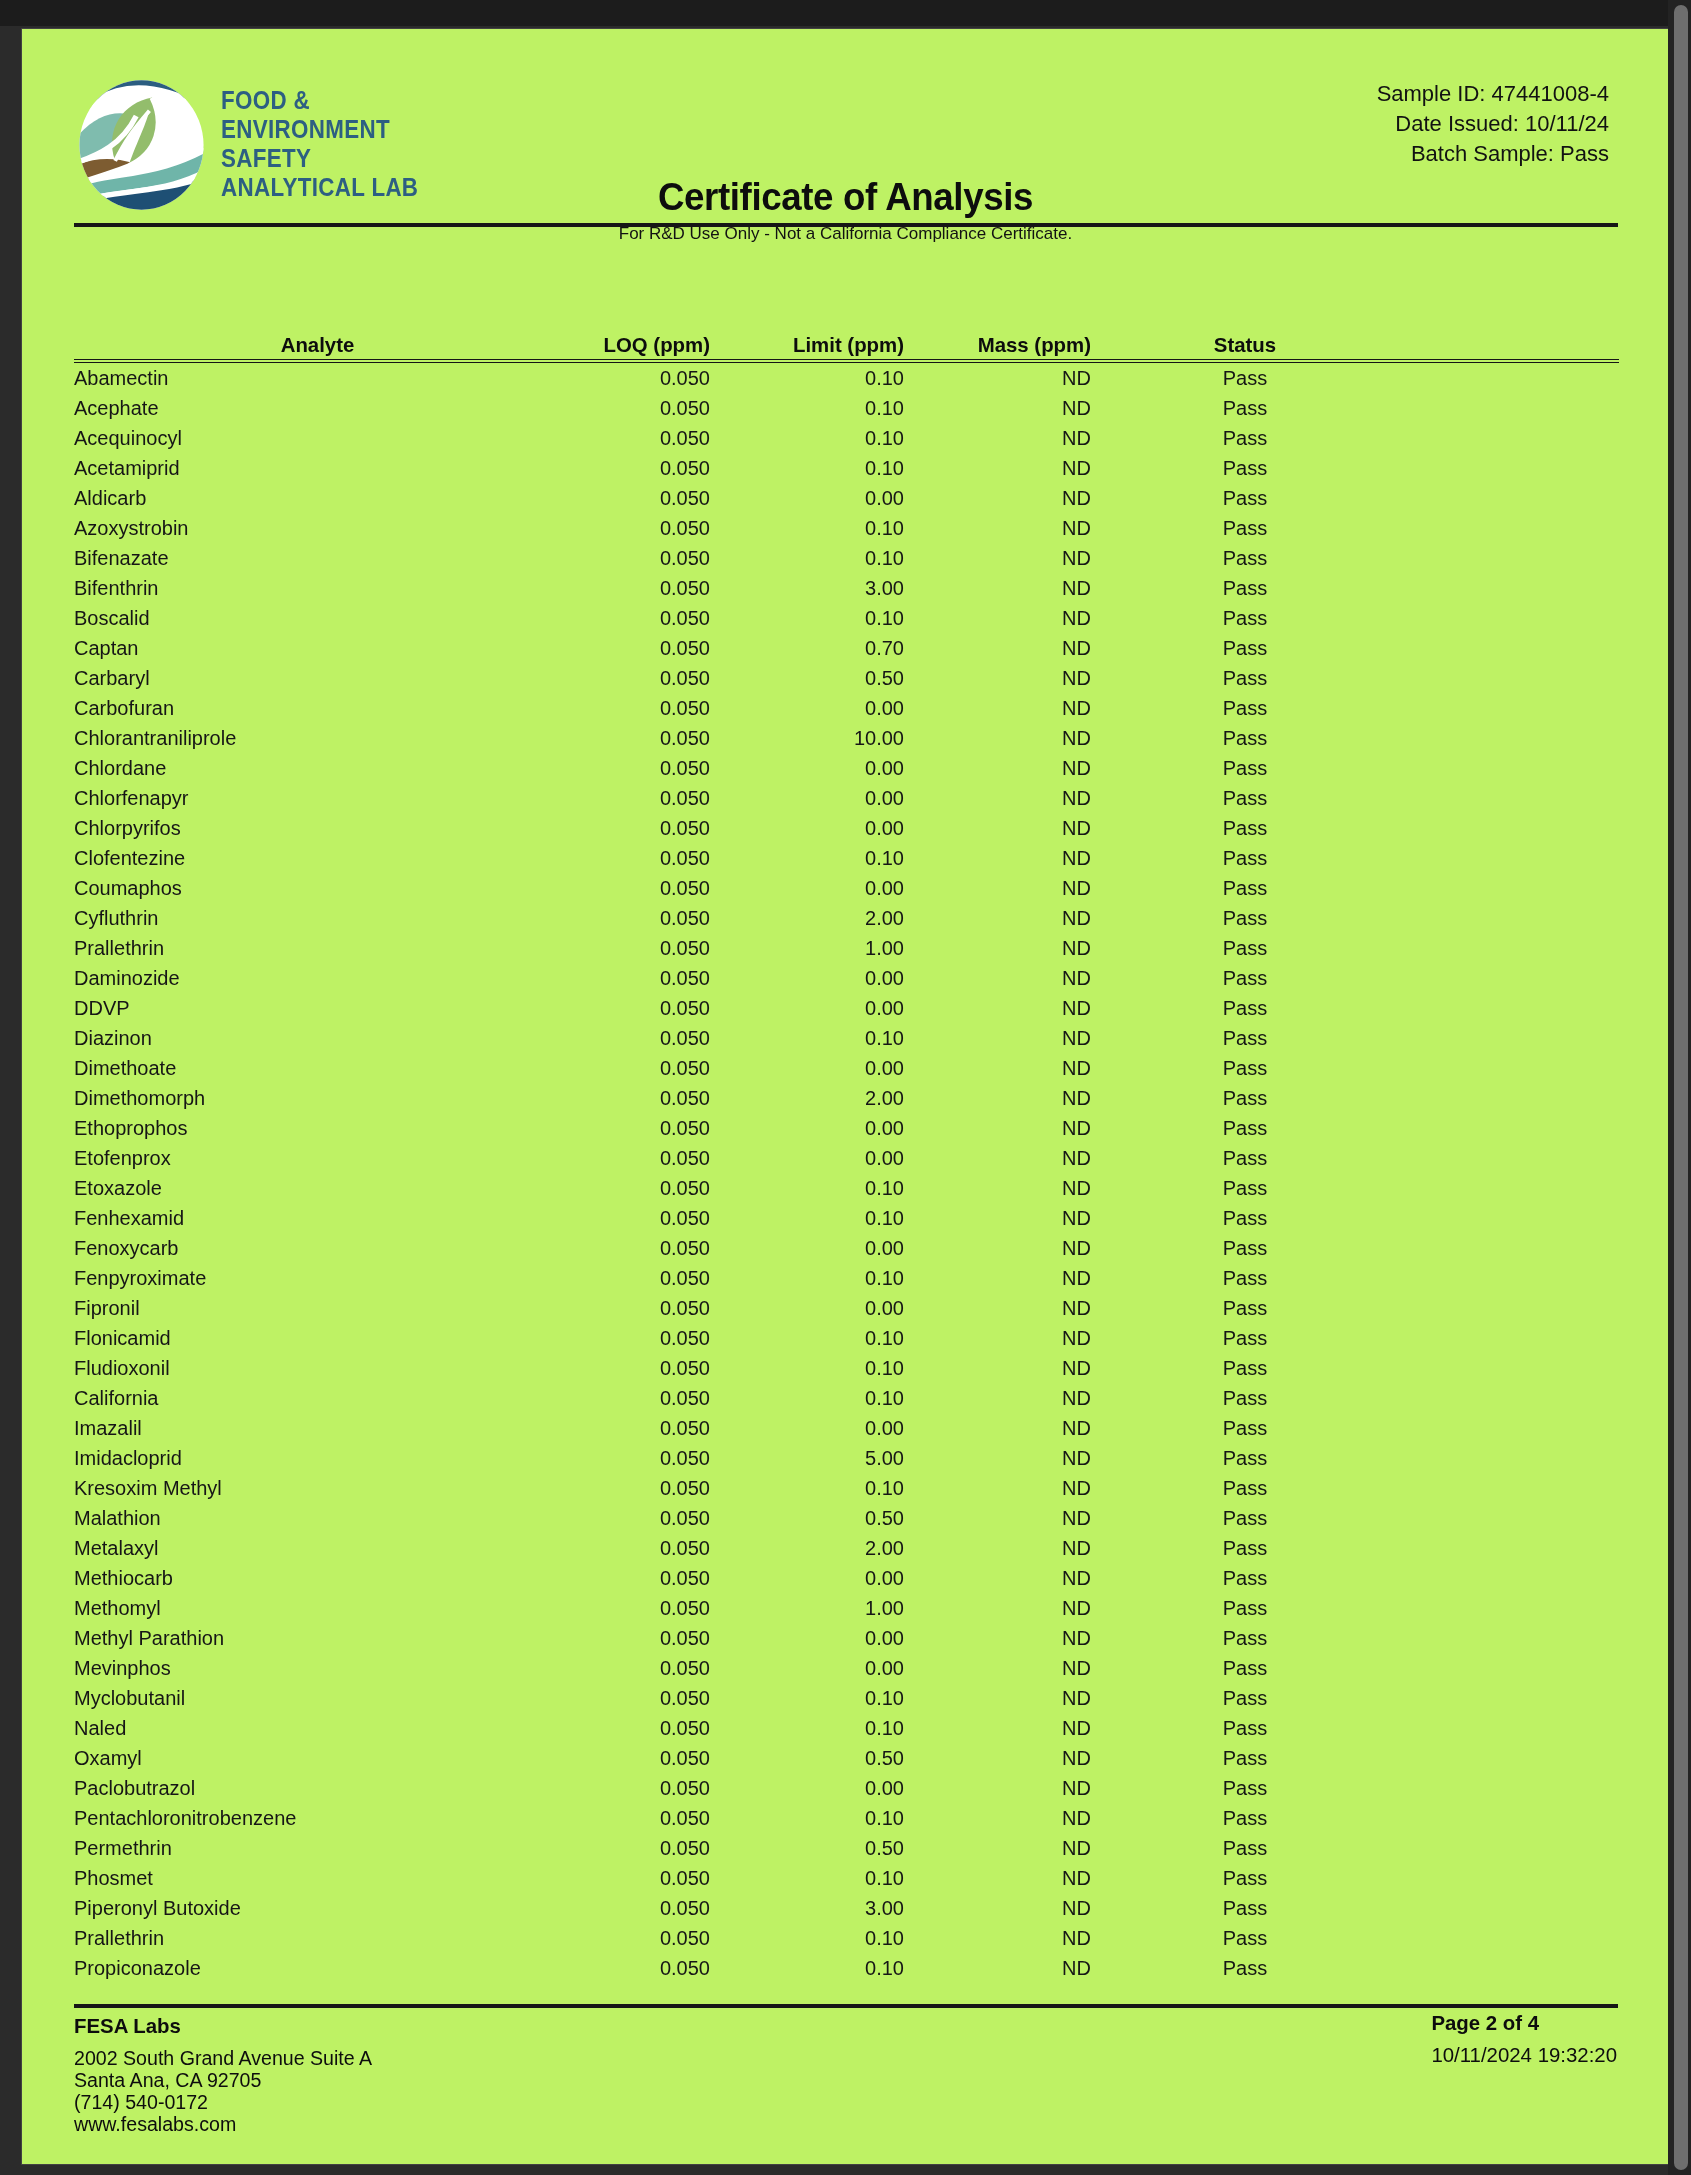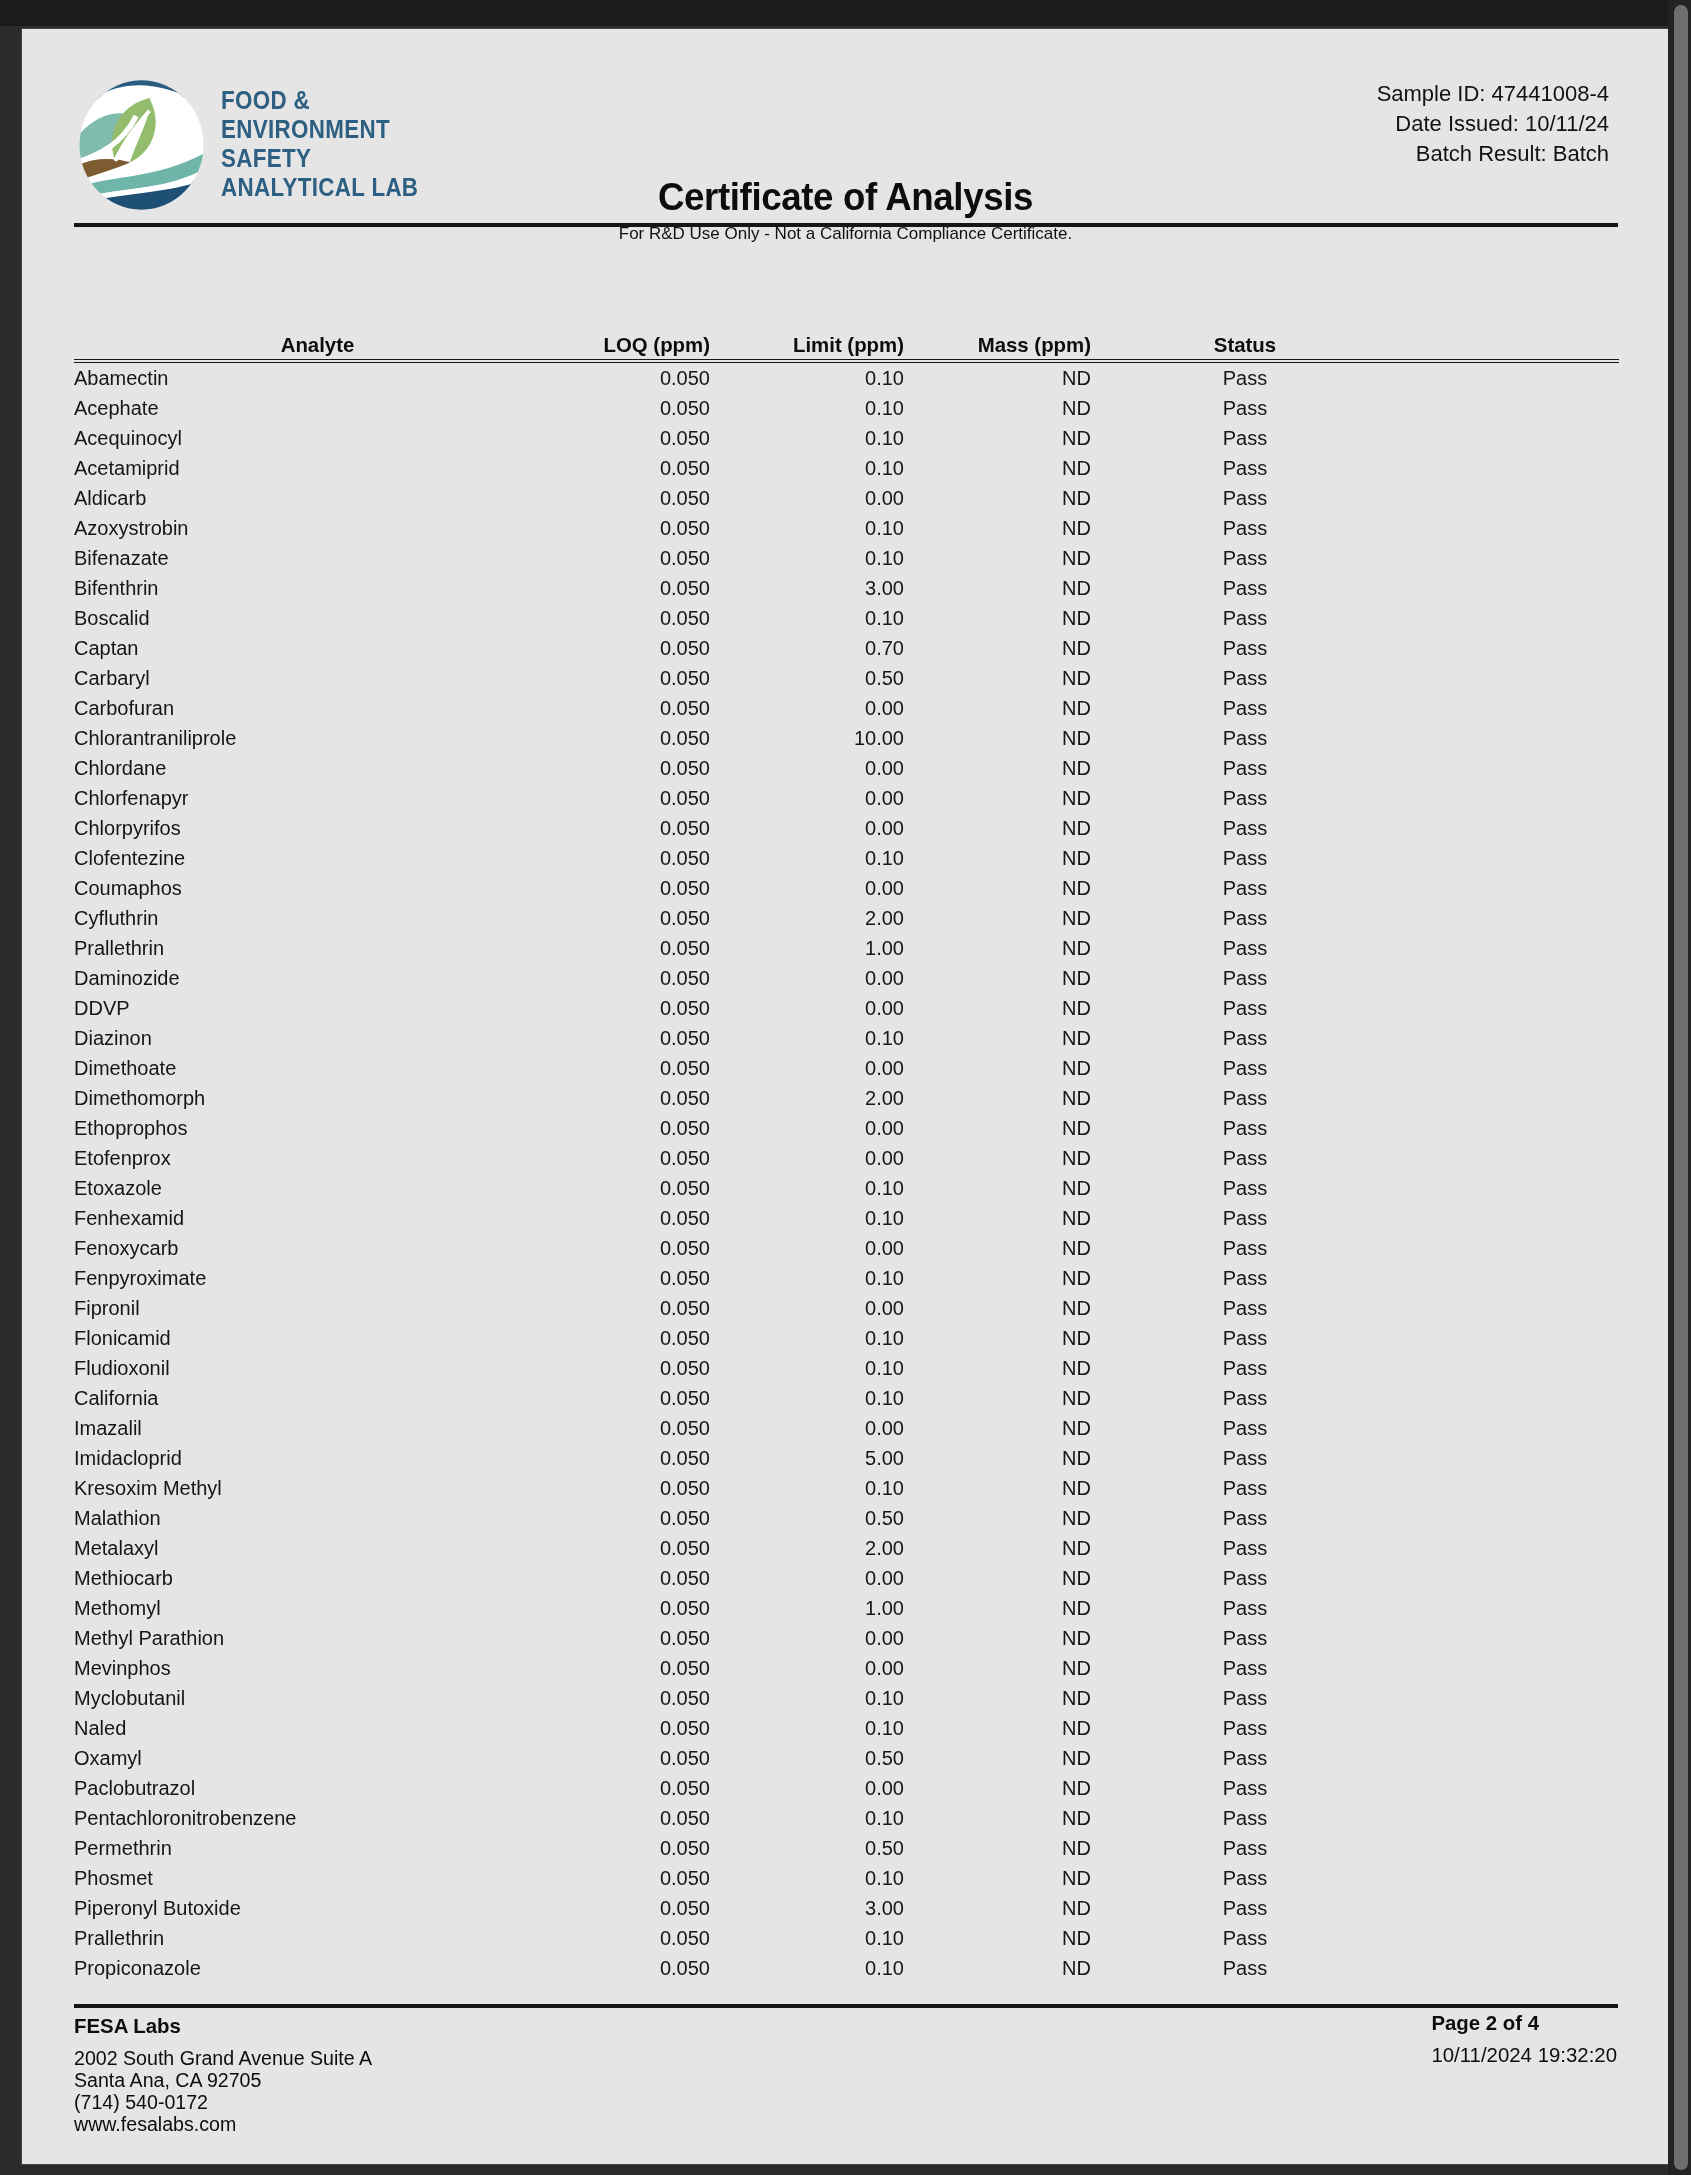--- a/index.html
+++ b/index.html
@@ -7,21 +7,21 @@
     width:1691px; height:2175px; position:relative; overflow:hidden;
     background:#2b2b2b;
     font-family:"Liberation Sans", sans-serif;
     -webkit-font-smoothing:antialiased;
   }
   .top-strip { position:absolute; left:0; top:0; width:1691px; height:26px; background:#1c1c1c; }
 
   
   .page {
     position:absolute; left:22px; top:29px; width:1647px; height:2135px;
-    background:#e5e5e5; box-shadow:0 0 0 0.9px #454545;
+    background:#bef264; box-shadow:0 0 0 0.9px #454545;
   }
 
   
   .scroll-track { position:absolute; right:0; top:0; width:22.6px; height:2175px; background:#232323; }
   .scroll-thumb { position:absolute; right:2.6px; top:5.2px; width:14.8px; height:2165px; background:#6e6e6e; border-radius:7.8px; }
 
   
   .logo { position:absolute; left:52px; top:50px; display:flex; }
   .logo-icon { width:135px; height:132px; }
   .logo-text {
@@ -111,21 +111,21 @@
       <div>FOOD &amp;</div>
       <div>ENVIRONMENT</div>
       <div>SAFETY</div>
       <div>ANALYTICAL LAB</div>
     </div>
   </div>
 
   <div class="sample-info">
     <div>Sample ID: 47441008-4</div>
     <div>Date Issued: 10/11/24</div>
-    <div>Batch Result: Batch</div>
+    <div>Batch Sample: Pass</div>
   </div>
 
   <div class="doc-title">Certificate of Analysis</div>
   <div class="rule rule-header"></div>
   <div class="disclaimer">For R&amp;D Use Only - Not a California Compliance Certificate.</div>
 
 
   <table class="analysis-table">
     <colgroup>
       <col class="c-analyte">

